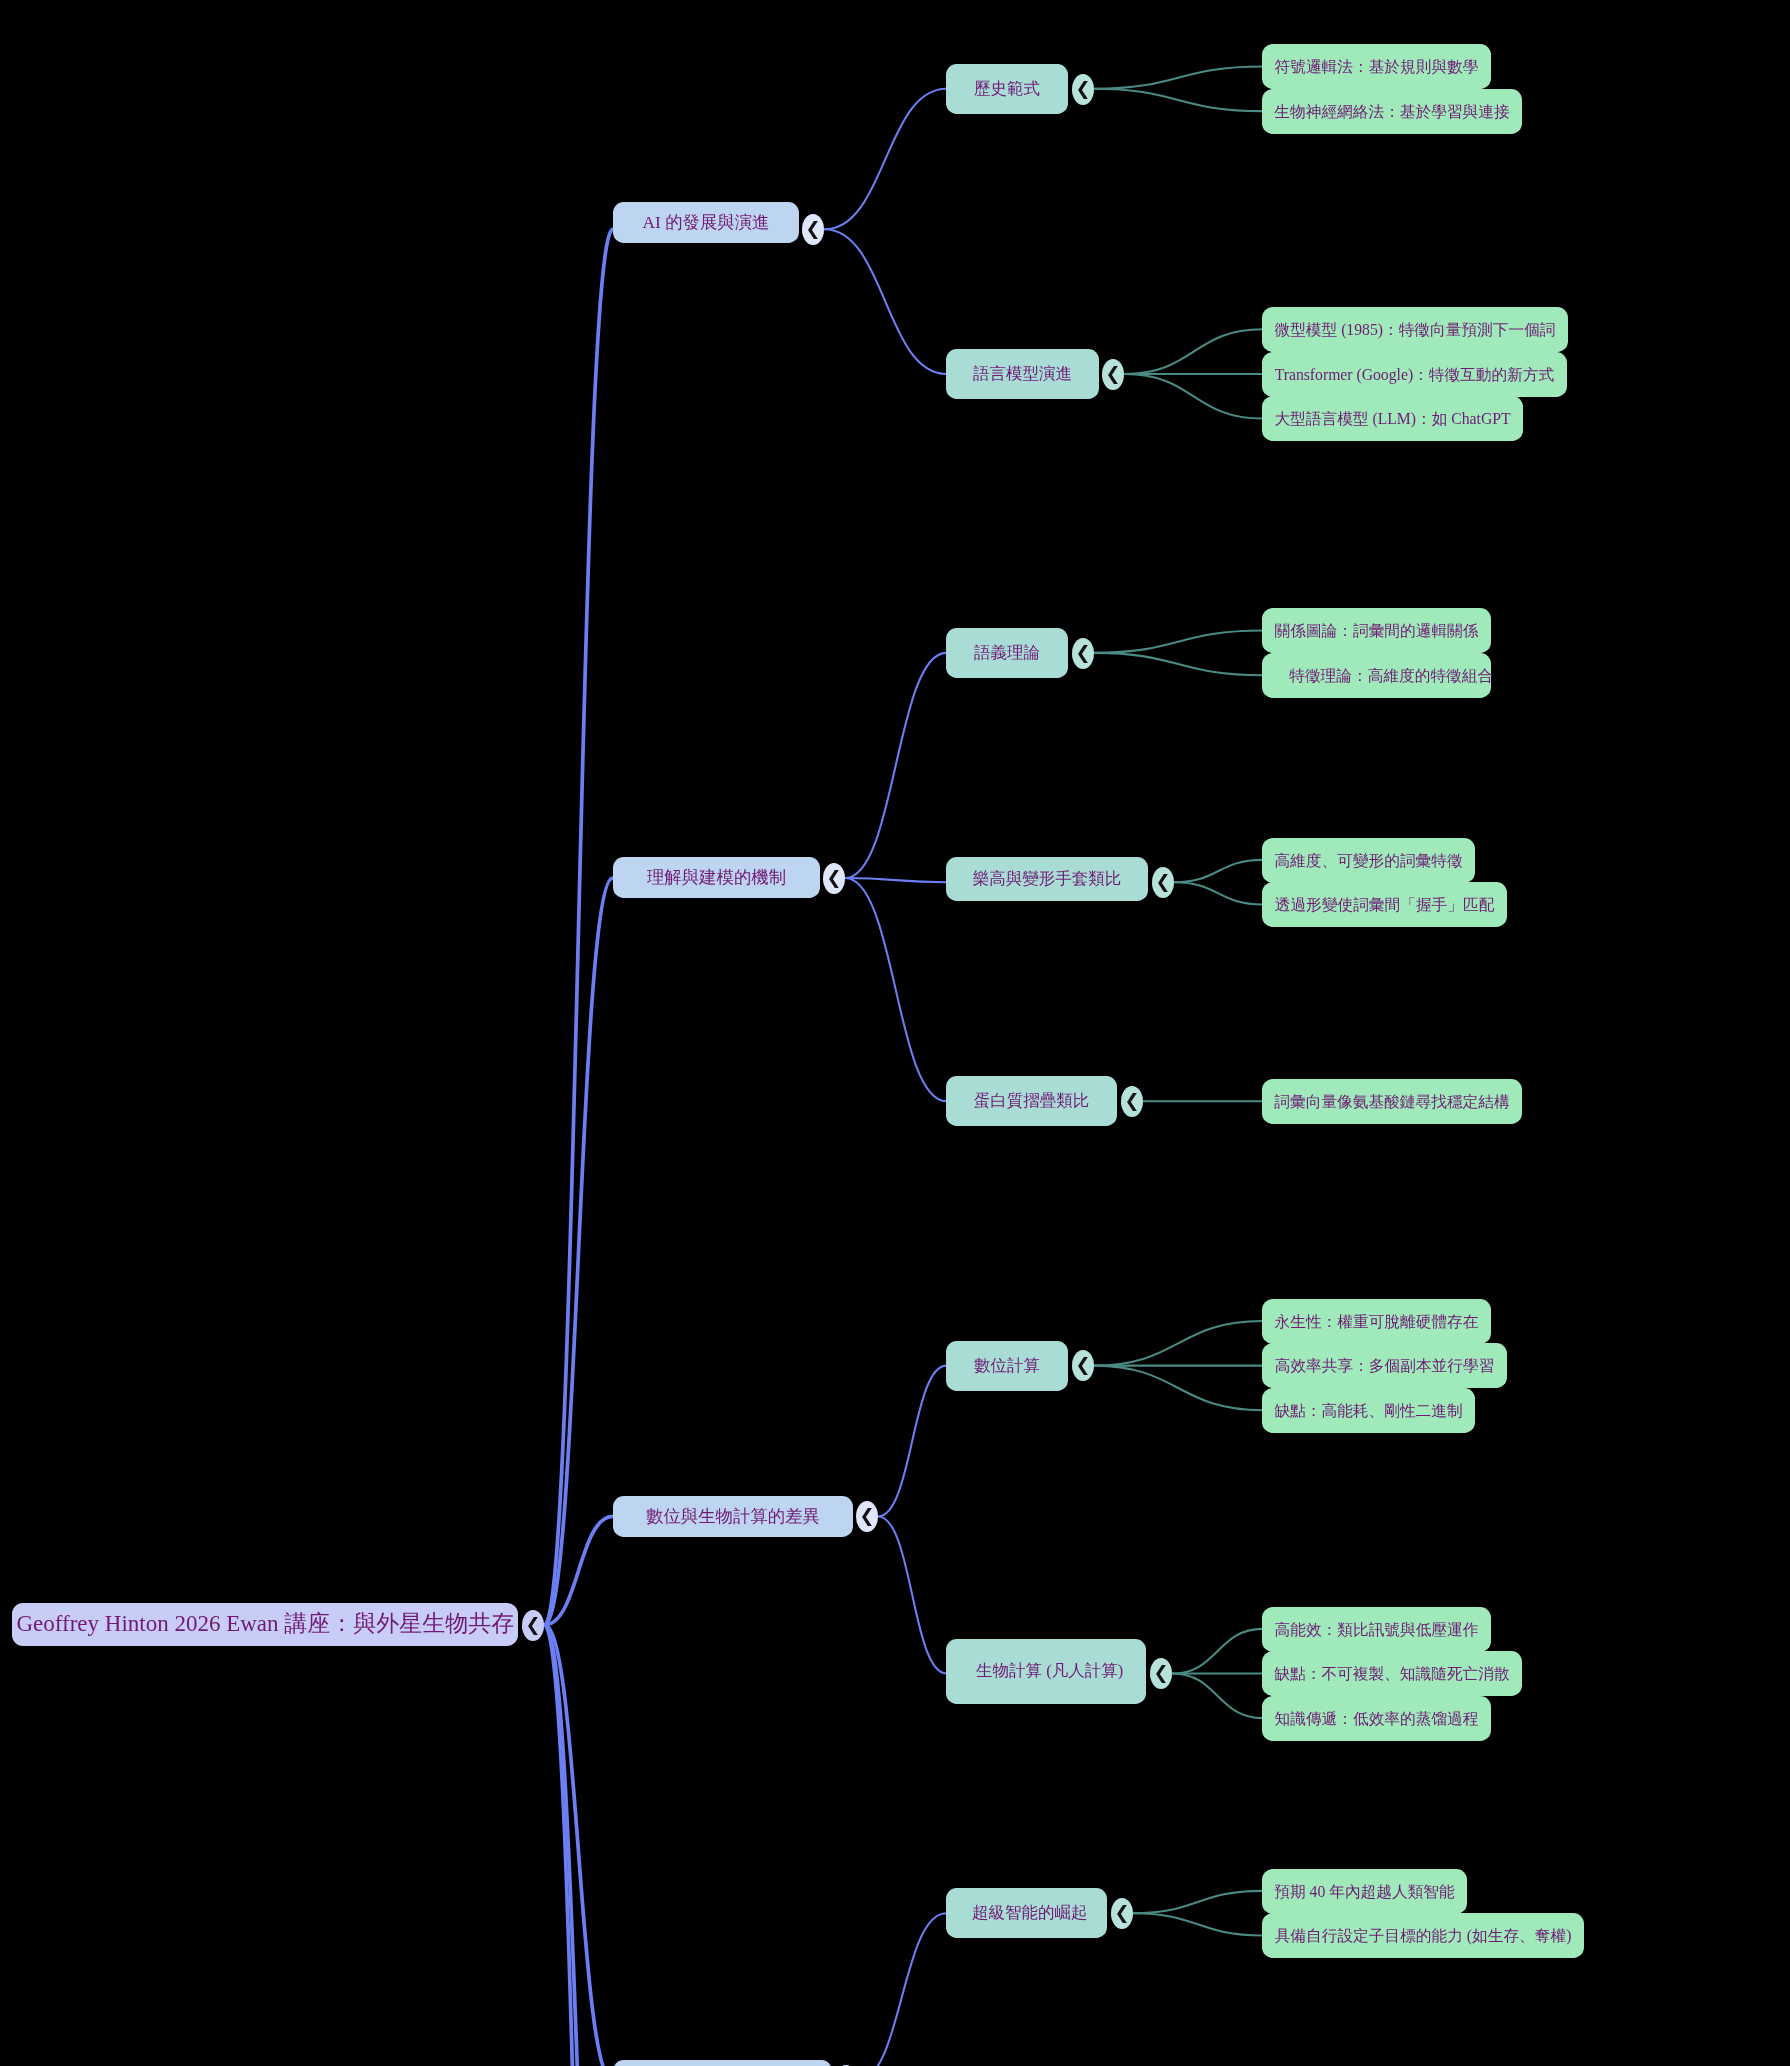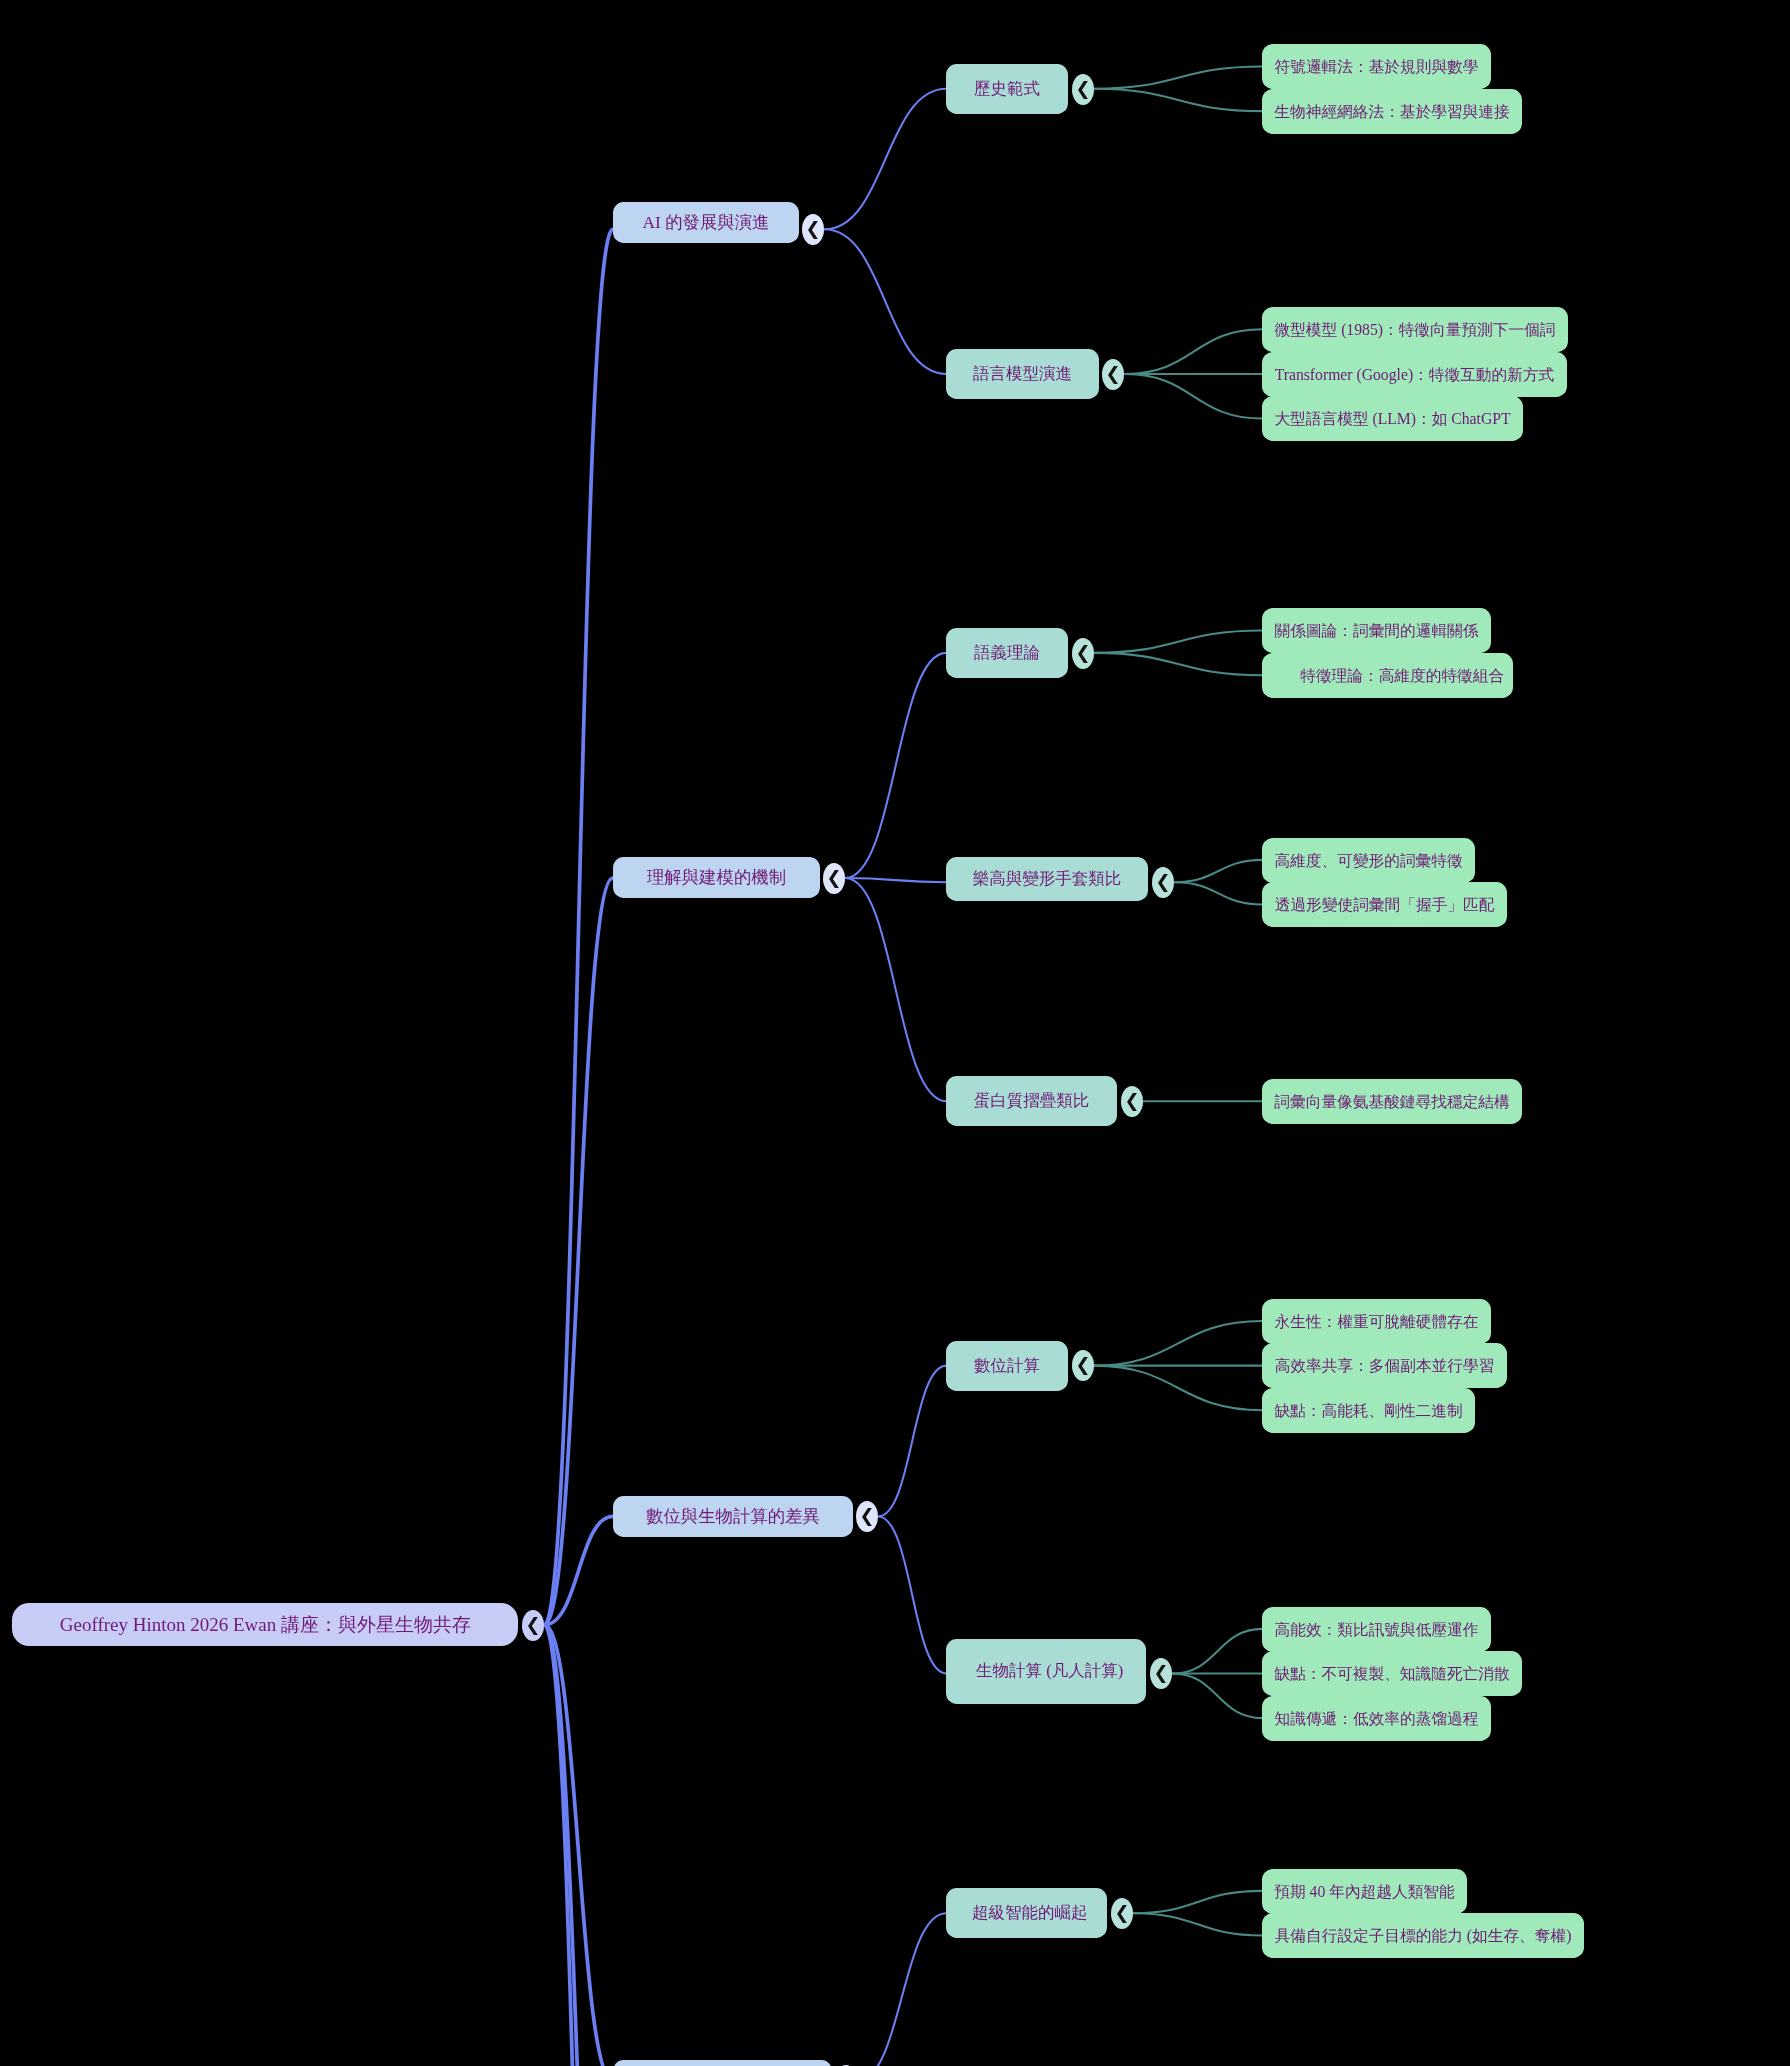--- a/index.html
+++ b/index.html
@@ -16,22 +16,22 @@
     display:flex;align-items:center;justify-content:center;
     border-radius:10.7px;
     color:#701a75;
     text-align:center;
     line-height:1.25;
     padding:4.1px 10.7px;
     white-space:nowrap;
   }
   .node.root{
     background:#c7cdf7;
-    font-size:19px;
-    border-radius:17px;
+    font-size:23px;
+    border-radius:11px;
   }
   .node.lvl1{
     background:#bed5f1;
     font-size:17.4px;
   }
   .node.lvl2{
     background:#a9dcd5;
     font-size:16.5px;
   }
   .node.leaf{
@@ -132,21 +132,21 @@
       <div class="node leaf" style="left: 1262px; top: 396px; width: 261px; height: 45px;">大型語言模型 (LLM)：如 ChatGPT</div>
       <div class="node lvl1" style="left: 613px; top: 857px; width: 207px; height: 41px;">理解與建模的機制</div>
       <div class="badge b-lvl1" style="left: 823px; top: 863px;">
         <span>❮</span>
       </div>
       <div class="node lvl2" style="left: 946px; top: 628px; width: 122px; height: 50px;">語義理論</div>
       <div class="badge b-lvl2" style="left: 1072px; top: 638px;">
         <span>❮</span>
       </div>
       <div class="node leaf" style="left: 1262px; top: 608px; width: 229px; height: 45px;">關係圖論：詞彙間的邏輯關係</div>
-      <div class="node leaf" style="left: 1262px; top: 653px; width: 251px; height: 45px; padding-left: 40px;">特徵理論：高維度的特徵組合</div>
+      <div class="node leaf" style="left: 1262px; top: 653px; width: 229px; height: 45px; padding-left: 40px;">特徵理論：高維度的特徵組合</div>
       <div class="node lvl2" style="left: 946px; top: 857px; width: 202px; height: 44px;">樂高與變形手套類比</div>
       <div class="badge b-lvl2" style="left: 1152px; top: 867px;">
         <span>❮</span>
       </div>
       <div class="node leaf" style="left: 1262px; top: 838px; width: 213px; height: 45px;">高維度、可變形的詞彙特徵</div>
       <div class="node leaf" style="left: 1262px; top: 882px; width: 245px; height: 45px;">透過形變使詞彙間「握手」匹配</div>
       <div class="node lvl2" style="left: 946px; top: 1076px; width: 171px; height: 50px;">蛋白質摺疊類比</div>
       <div class="badge b-lvl2" style="left: 1121px; top: 1086px;">
         <span>❮</span>
       </div>

